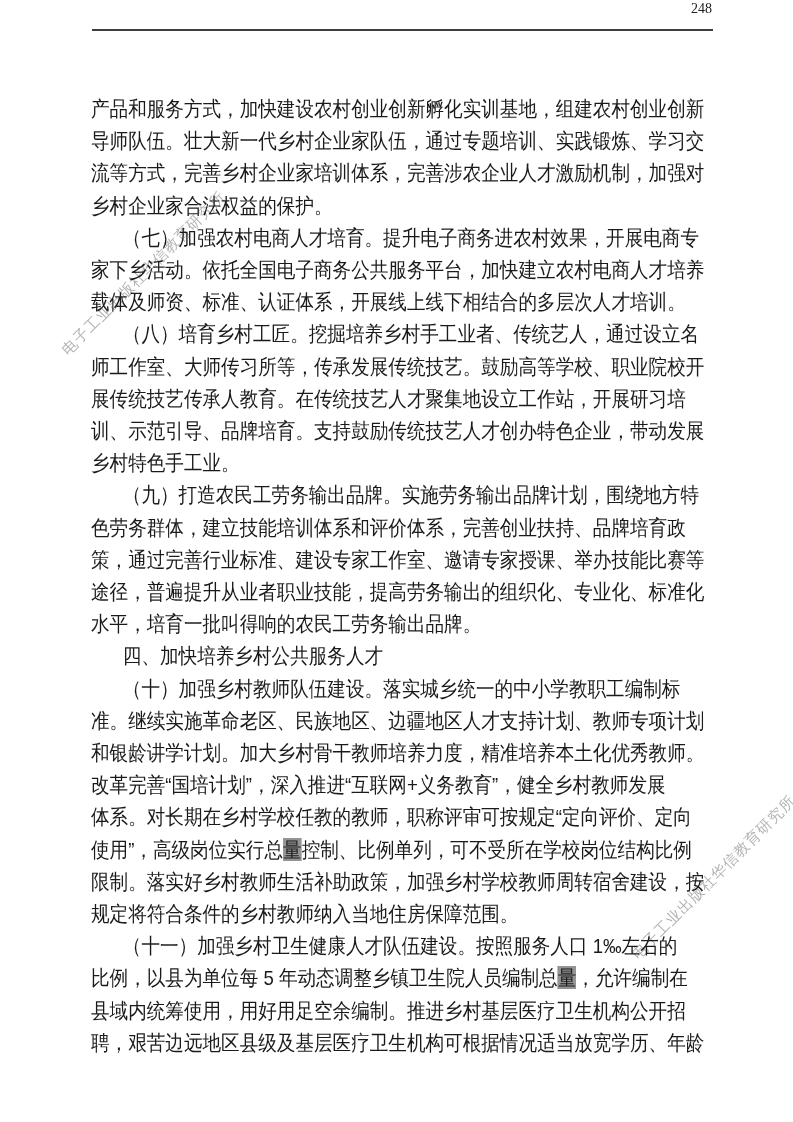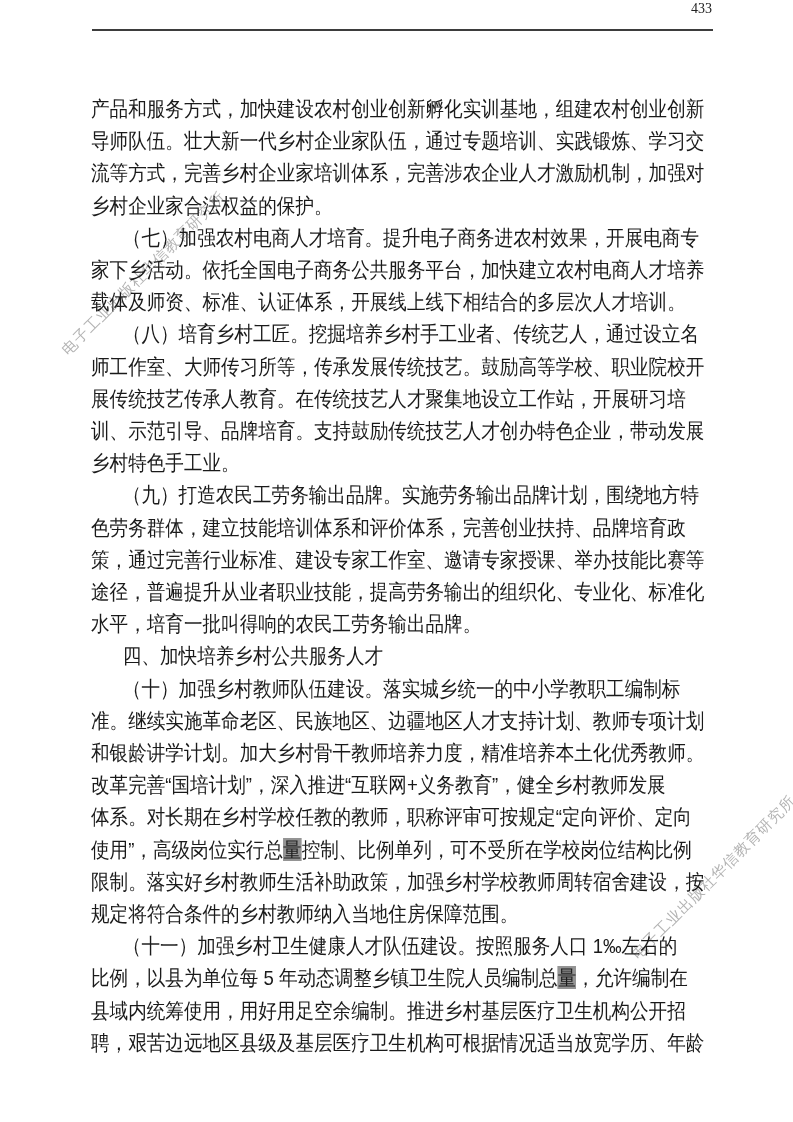--- a/index.html
+++ b/index.html
@@ -58,21 +58,21 @@
   }
   .line { white-space: nowrap; }
   .line.indent { padding-left: 36px; }
   .hl { background: #949494; }
 </style>
 </head>
 <body>
 
 <div class="page">
 
-  <div class="page-number">433</div>
+  <div class="page-number">248</div>
 
   <div class="header-rule"></div>
 
   <div class="watermark wm-1">电子工业出版社华信教育研究所</div>
 
   <div class="watermark wm-2">电子工业出版社华信教育研究所</div>
 
   <div class="doc-body">
       <div class="line">产品和服务方式，加快建设农村创业创新孵化实训基地，组建农村创业创新</div>
       <div class="line">导师队伍。壮大新一代乡村企业家队伍，通过专题培训、实践锻炼、学习交</div>

